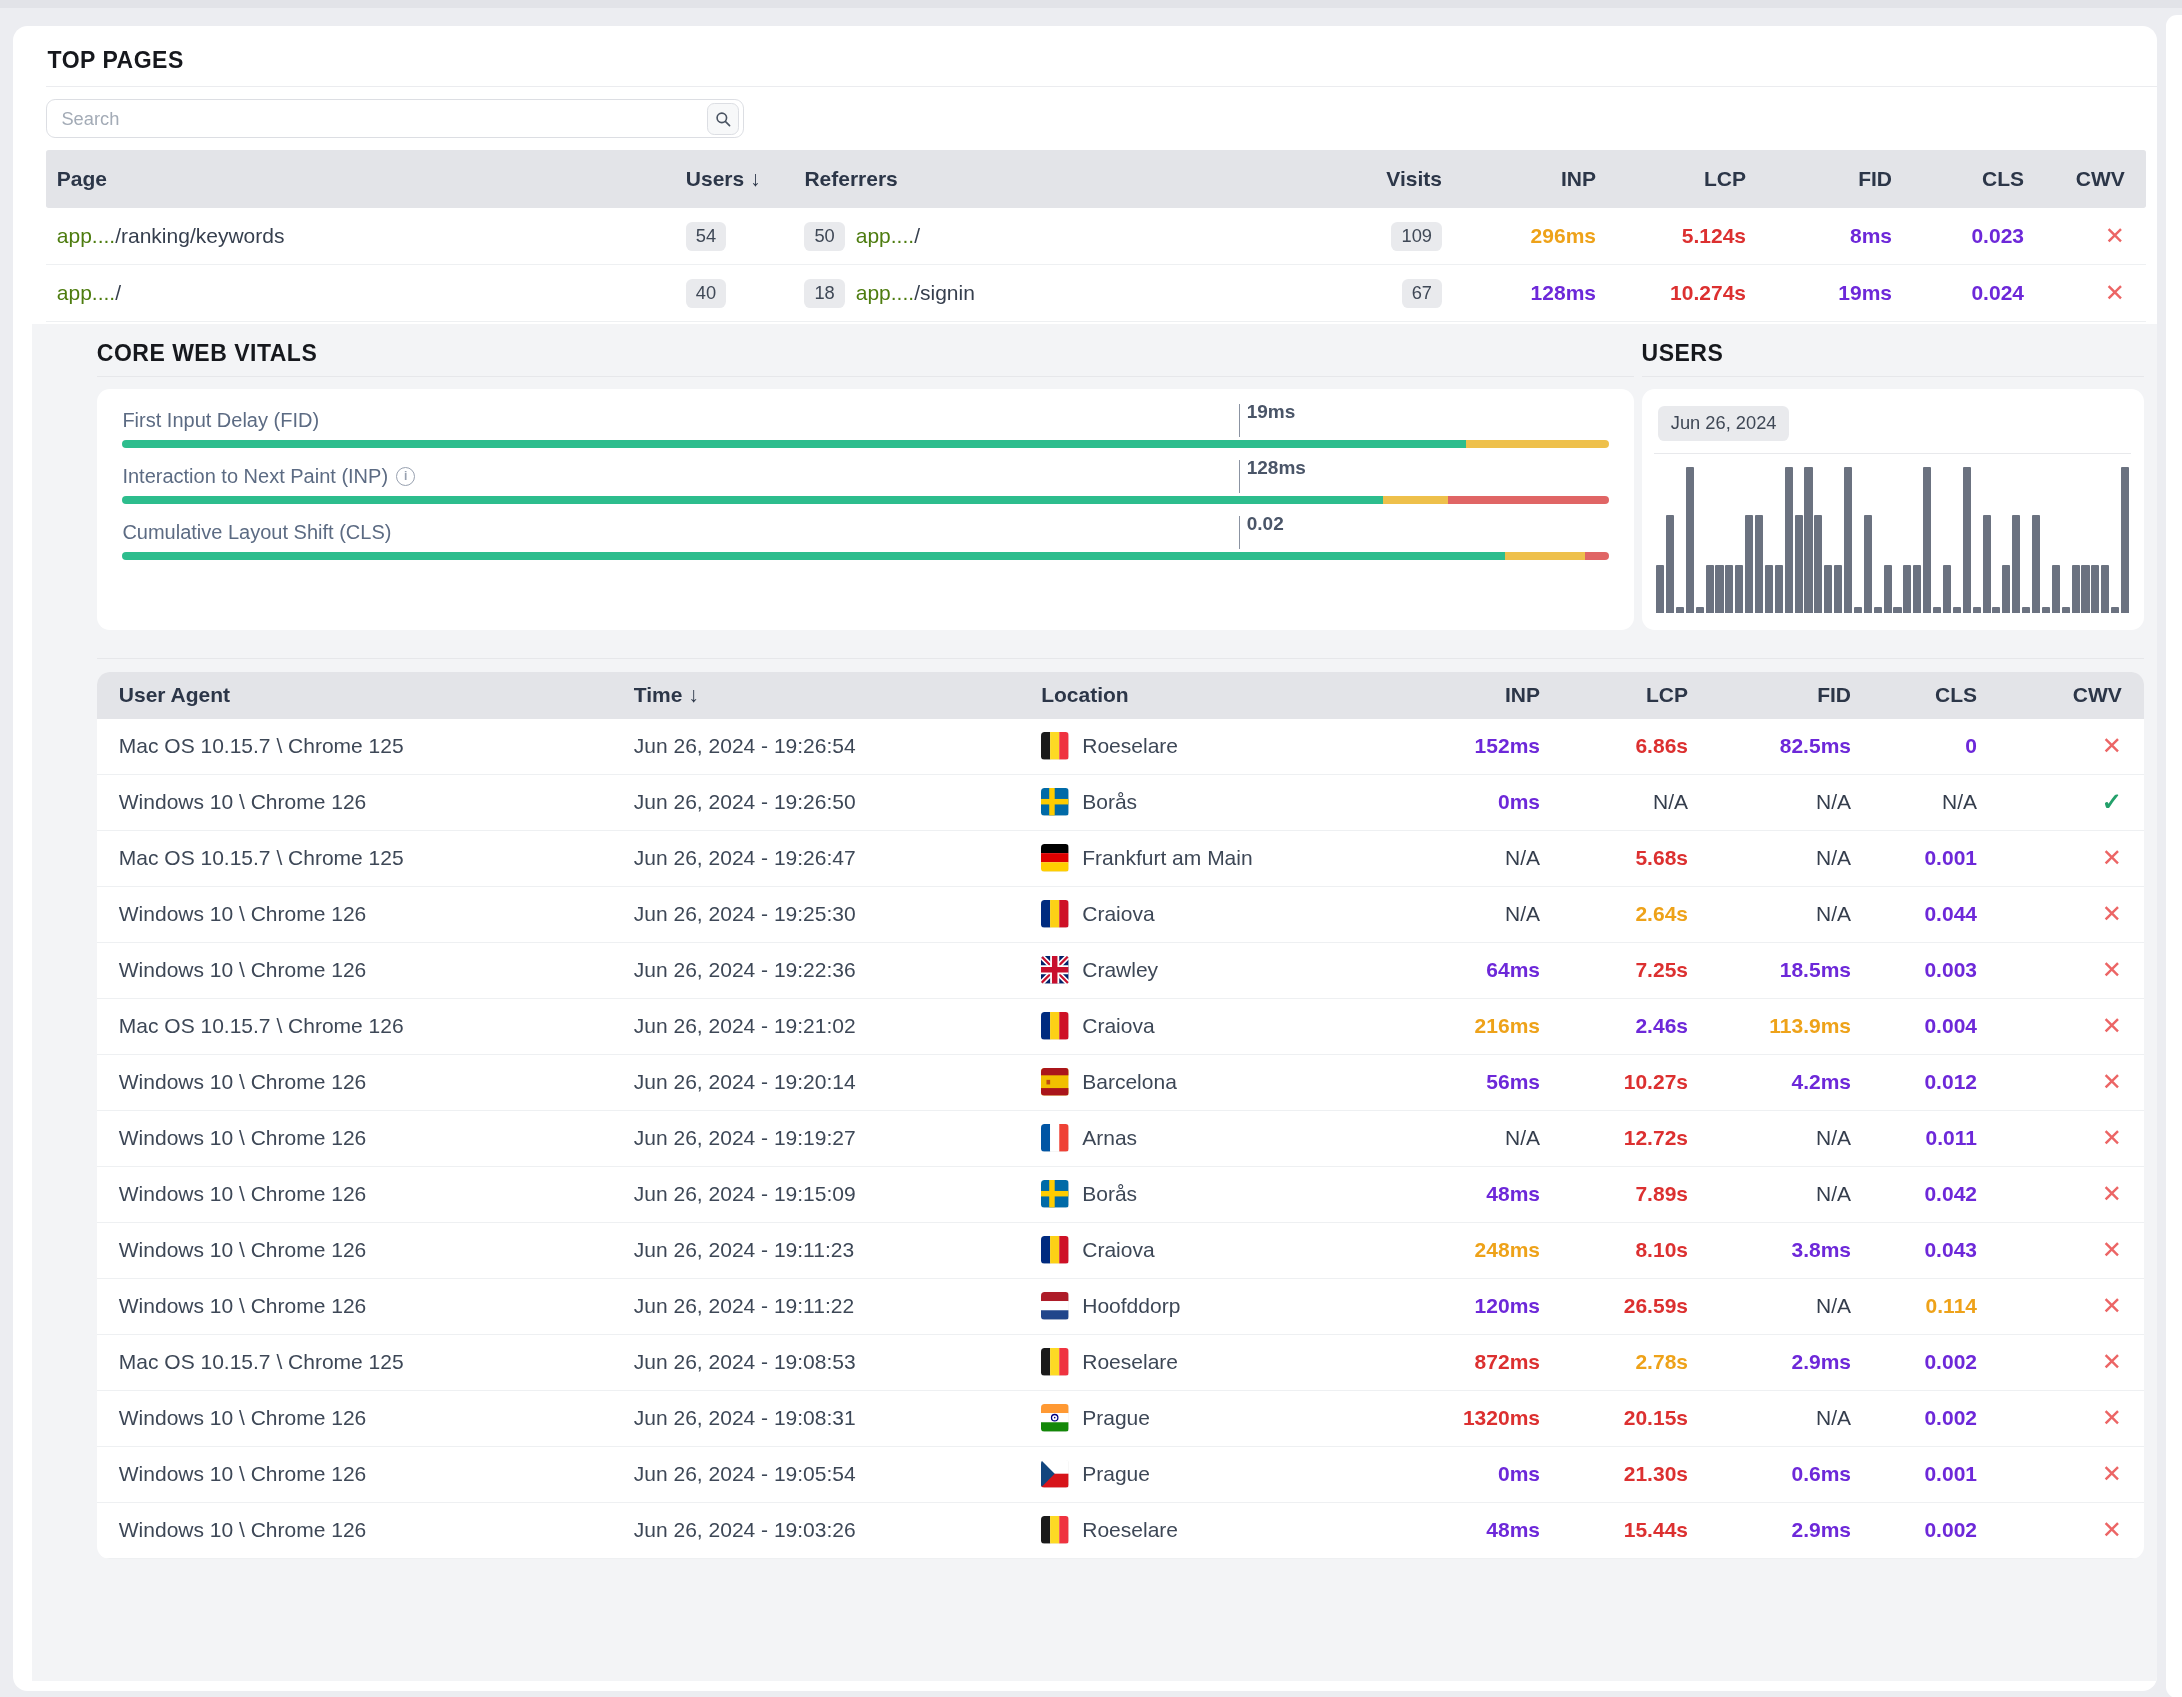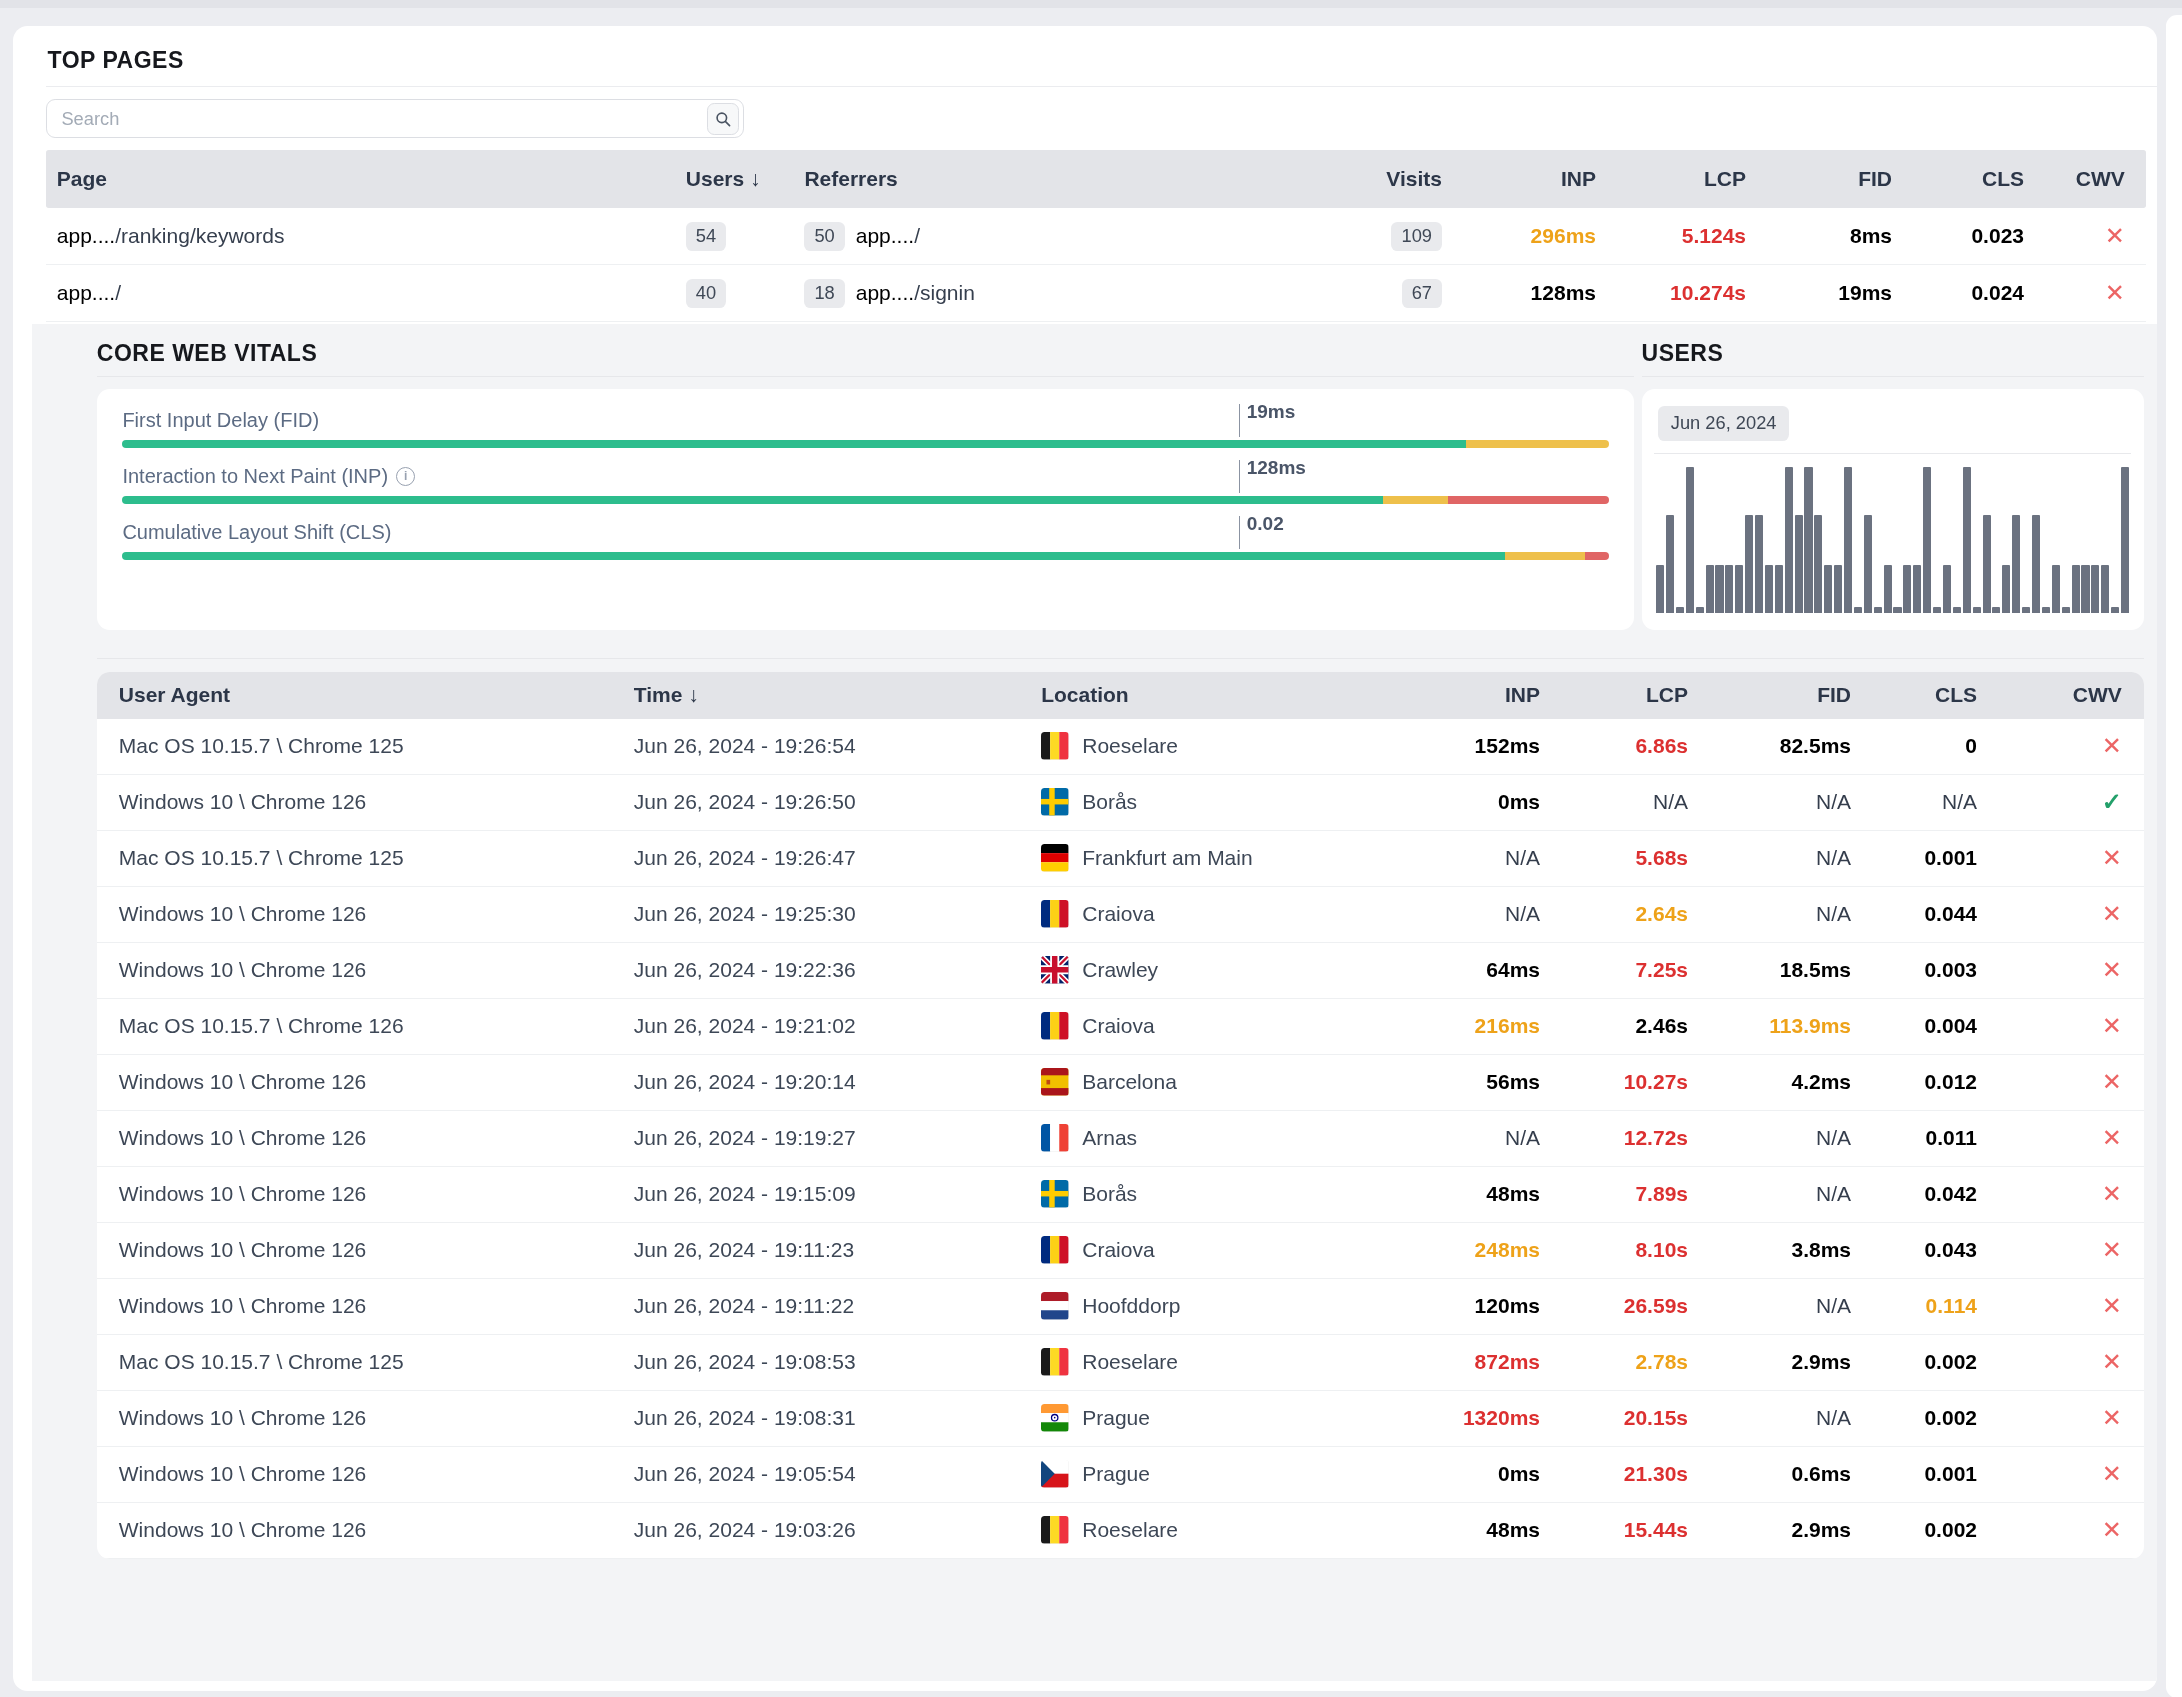--- a/index.html
+++ b/index.html
@@ -41,27 +41,27 @@
   .tt-header {
     height:58px; background:#e3e4e8; border-radius:2.7px;
     font-size:21px; font-weight:700; color:#2c3648;
   }
   .tt-row { height:57px; border-bottom:0.9px solid #eef0f2; font-size:21px; }
   .c-page { padding-left:11px; }
   .c-users { padding-left:35px; }
   .c-ref { padding-left:25.6px; display:flex; align-items:center; gap:11px; }
   .c-num { text-align:right; padding-right:12.8px; }
   .c-cwv { text-align:right; padding-right:22px; }
-  .muted { color:#000000; }
+  .muted { color:#4d7c0f; }
   .dark { color:#363f4e; }
   .badge {
     display:inline-block; background:#e9eaed; border-radius:6.4px;
     padding:3.7px 10px; font-size:18.3px; color:#3f4856; line-height:1.2;
   }
-  .v-good { color:#000000; font-weight:700; }
+  .v-good { color:#6d28d9; font-weight:700; }
   .v-warn { color:#eea219; font-weight:700; }
   .v-bad  { color:#dc3030; font-weight:700; }
   .v-na   { color:#343d4c; }
   .cwv-x { color:#ec6565; font-size:24px; font-weight:400; }
   .cwv-check { color:#23a06a; font-size:24px; font-weight:700; }
   
   .gray-panel {
     margin:1.8px 0 0 19px; background:#f3f4f6; min-height:1357px;
     padding:15.5px 12.8px 0 65px;
   }

